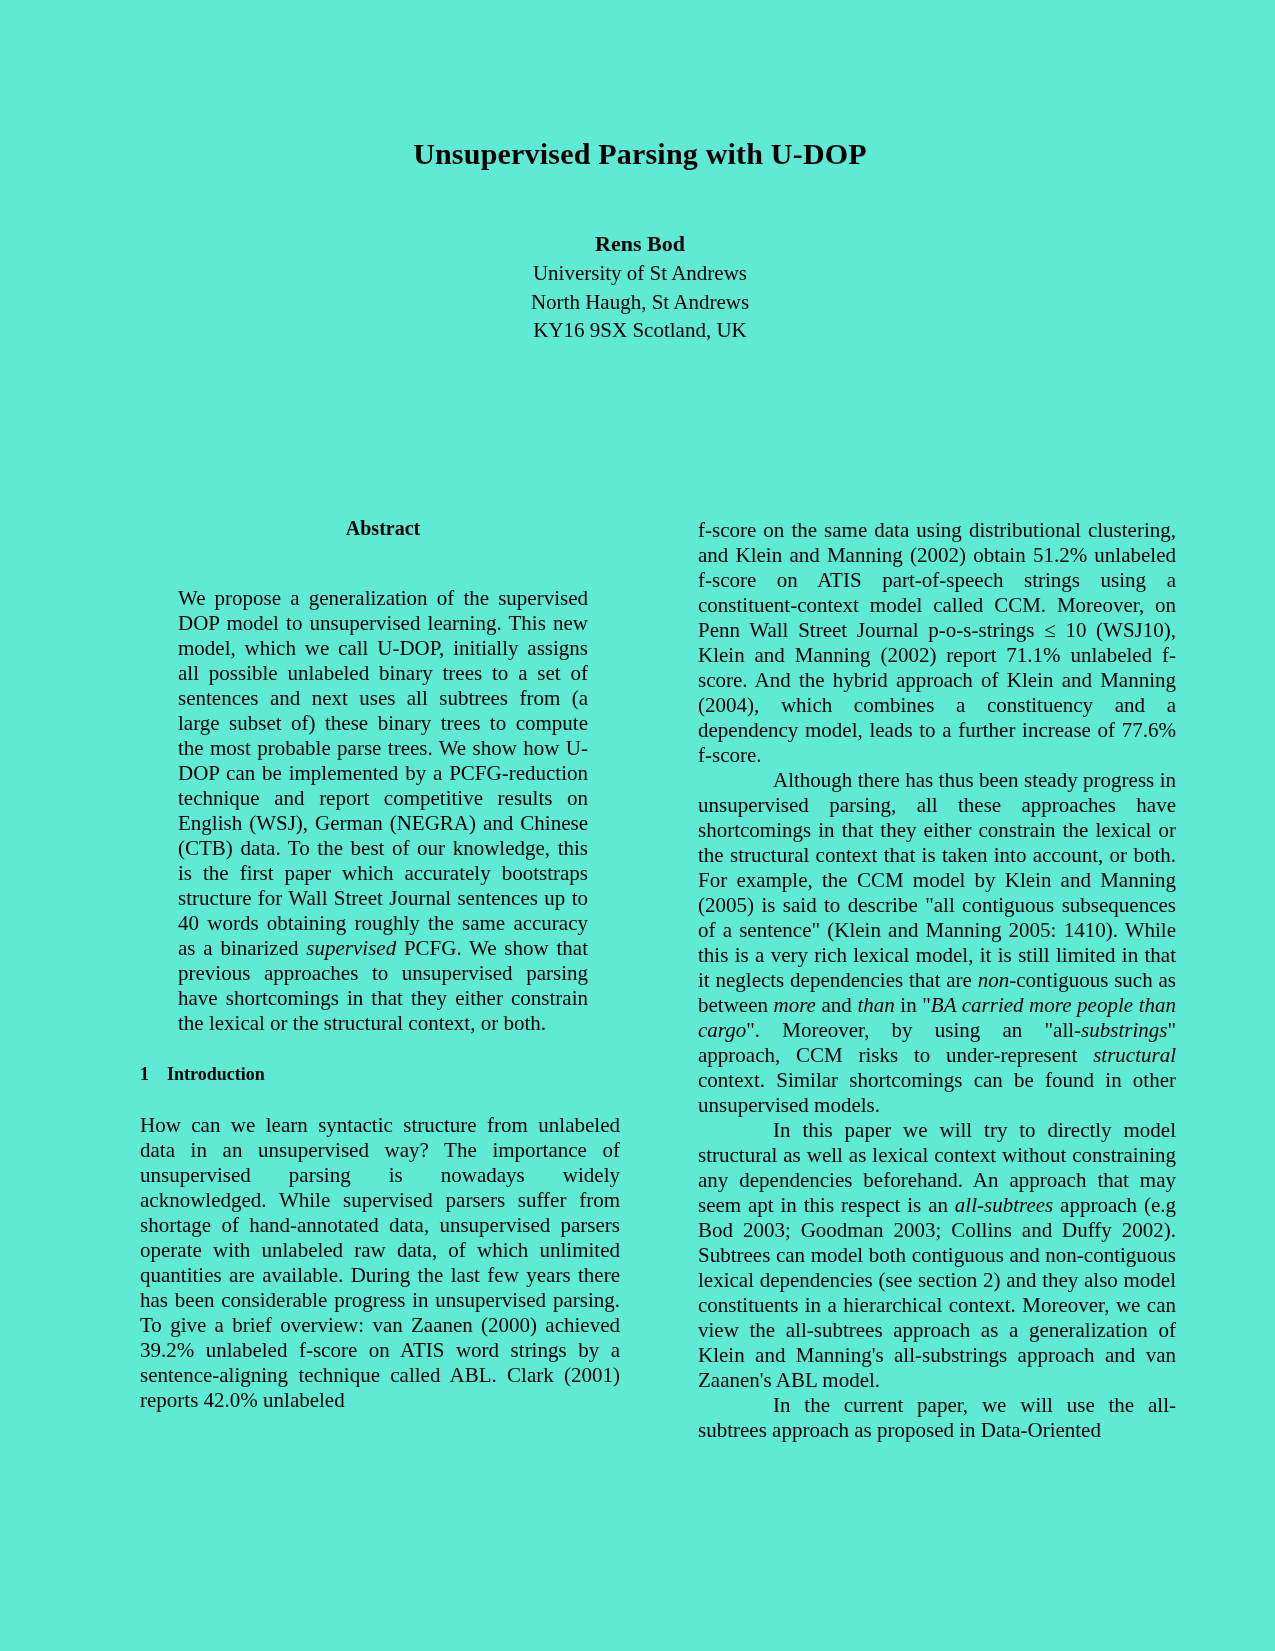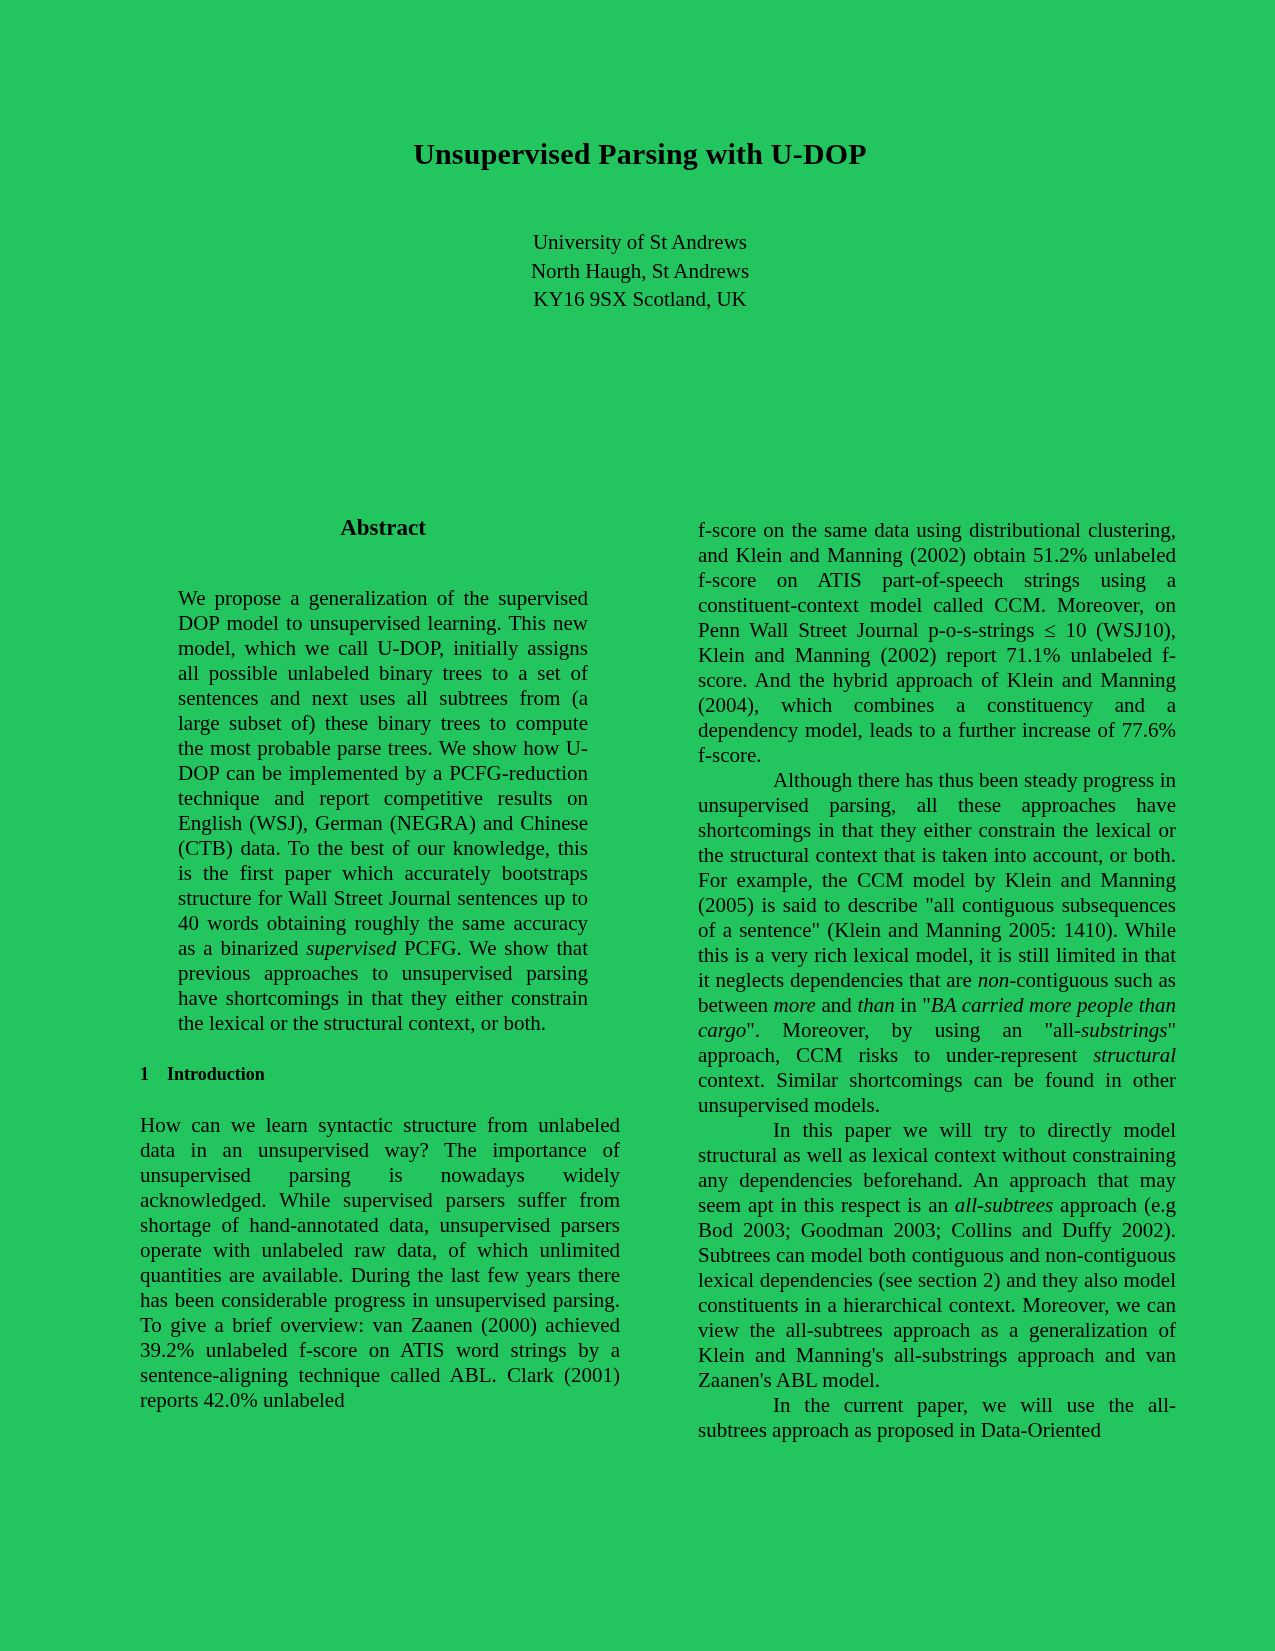--- a/index.html
+++ b/index.html
@@ -4,21 +4,21 @@
 <style>
   html, body {
     margin: 0;
     padding: 0;
     background: #ffffff;
   }
   .page {
     position: relative;
     width: 1275px;
     height: 1651px;
-    background: #22c55e;
+    background: #5eead4;
     color: #000000;
     font-family: "Liberation Serif", "DejaVu Serif", serif;
     overflow: hidden;
   }
   .paper-title {
     position: absolute;
     left: 150px;
     top: 137px;
     width: 980px;
     margin: 0;
@@ -46,21 +46,21 @@
     top: 514px;
     font-size: 21px;
     line-height: 25px;
     text-align: justify;
   }
   .col-left  { left: 140px; width: 480px; }
   .col-right { left: 650px; width: 478px; padding-top: 4px; margin-left: 48px; }
   .abstract-heading {
     margin: 0 32px 0 38px;
     text-align: center;
-    font-size: 23px;
+    font-size: 20px;
     font-weight: bold;
     line-height: 28px;
   }
   .abstract-body {
     margin: 44px 32px 0 38px;
     text-align: justify;
   }
   .section-heading {
     margin: 24px 0 0 0;
     font-size: 18px;
@@ -78,20 +78,21 @@
   .it { font-style: italic; }
 </style>
 </head>
 <body>
 
 <div class="page">
 
   <h1 class="paper-title">Unsupervised Parsing with U-DOP</h1>
 
   <div class="author-block">
+    <div class="author-name">Rens Bod</div>
     <div>University of St Andrews</div>
     <div>North Haugh, St Andrews</div>
     <div>KY16 9SX Scotland, UK</div>
   </div>
 
   <div class="col col-left">
     <h2 class="abstract-heading">Abstract</h2>
     <div class="abstract-body"><span>We propose a generalization of the supervised DOP model to unsupervised learning. This new model, which we call U-DOP, initially assigns all possible unlabeled binary trees to a set of sentences and next uses all subtrees from (a large subset of) these binary trees to compute the most probable parse trees. We show how U-DOP can be implemented by a PCFG-reduction technique and report competitive results on English (WSJ), German (NEGRA) and Chinese (CTB) data. To the best of our knowledge, this is the first paper which accurately bootstraps structure for Wall Street Journal sentences up to 40 words obtaining roughly the same accuracy as a binarized </span><span class="it">supervised</span><span> PCFG. We show that previous approaches to unsupervised parsing have shortcomings in that they either constrain the lexical or the structural context, or both.</span></div>
     <h3 class="section-heading">
       <span class="sec-num">1</span><span class="sec-title">Introduction</span>

